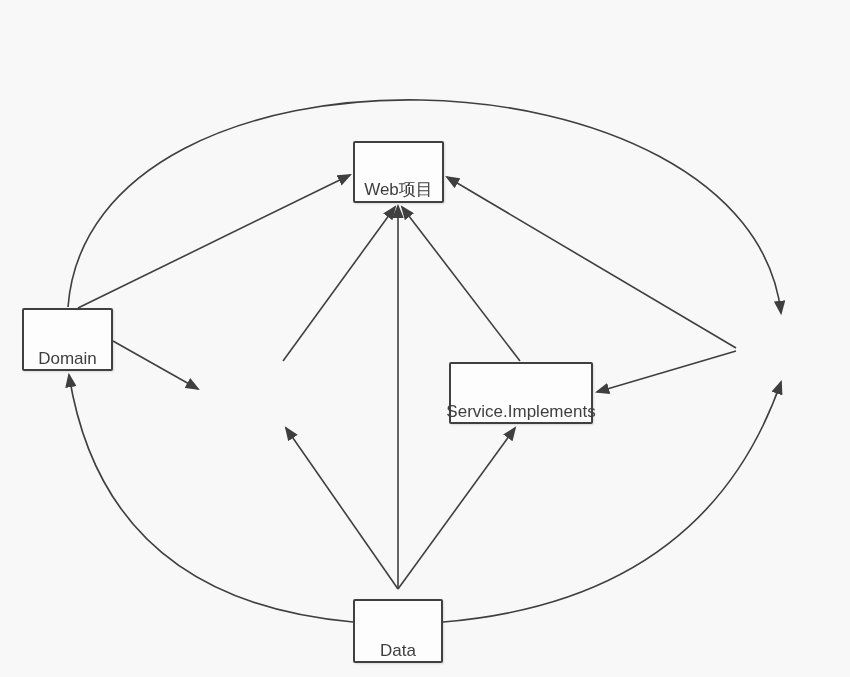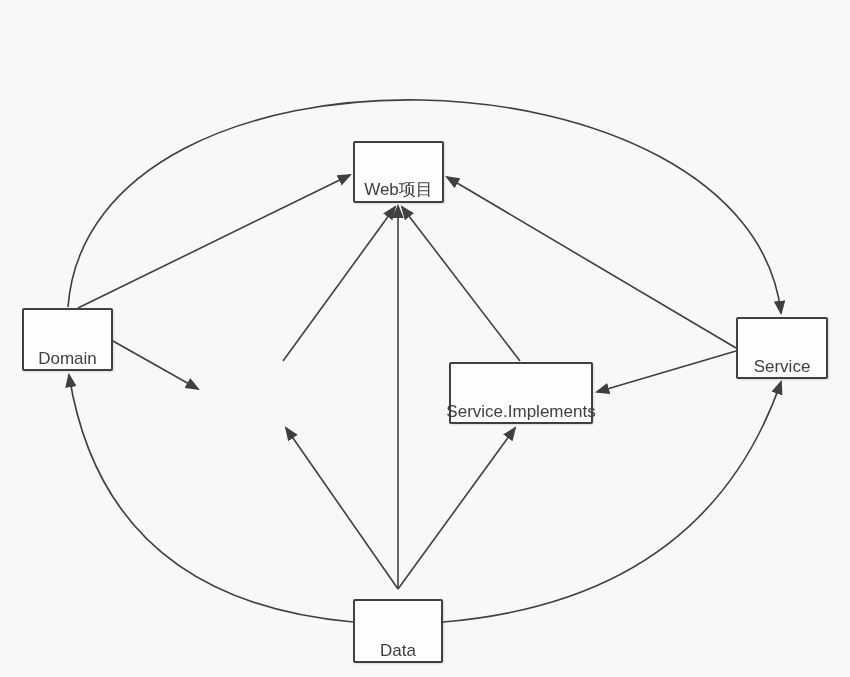--- a/index.html
+++ b/index.html
@@ -78,23 +78,20 @@
   </svg>
 
   <div class="node" style="left:353px; top:141px; width:91px; height:62px;">
     <span>Web项目</span>
   </div>
 
   <div class="node" style="left:22px; top:308px; width:91px; height:63px;">
     <span>Domain</span>
   </div>
 
-  <div class="node" style="left:736px; top:317px; width:92px; height:62px;">
-    <span>Service</span>
-  </div>
 
 
   <div class="node" style="left:449px; top:362px; width:144px; height:62px;">
     <span>Service.Implements</span>
   </div>
 
   <div class="node" style="left:353px; top:590px; width:90px; height:64px;margin-top:9px;">
     <span>Data</span>
   </div>
 

